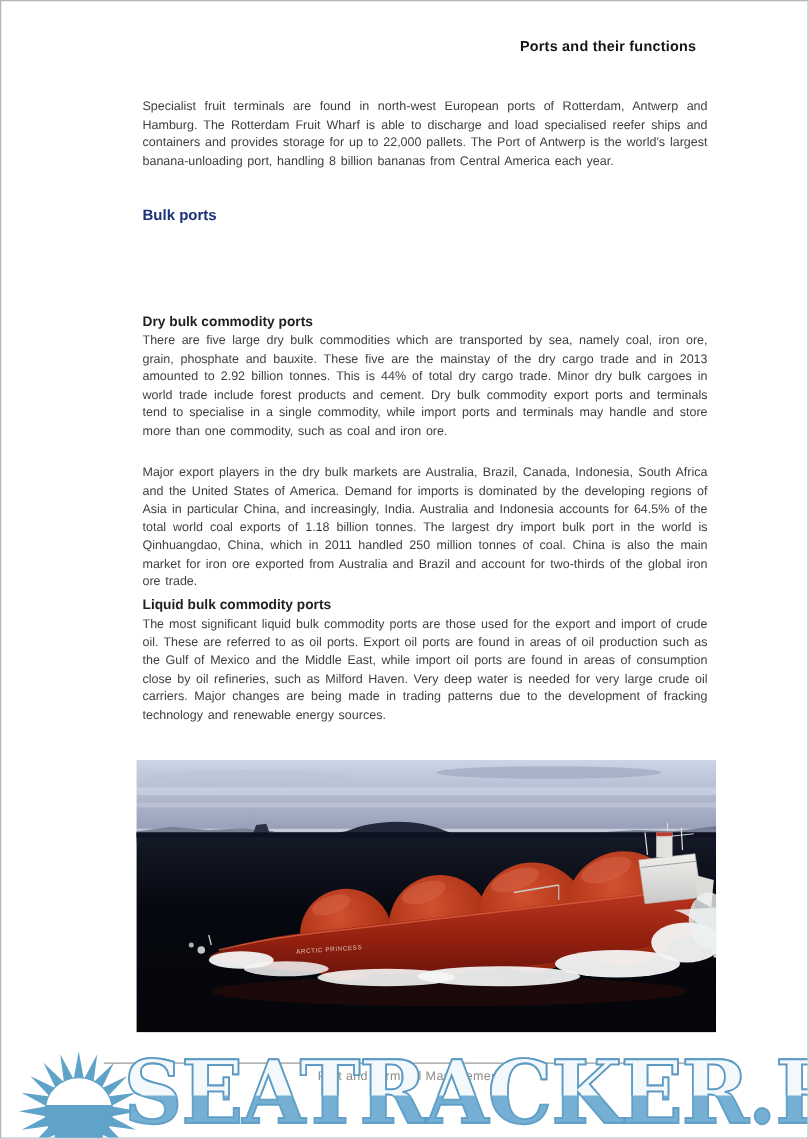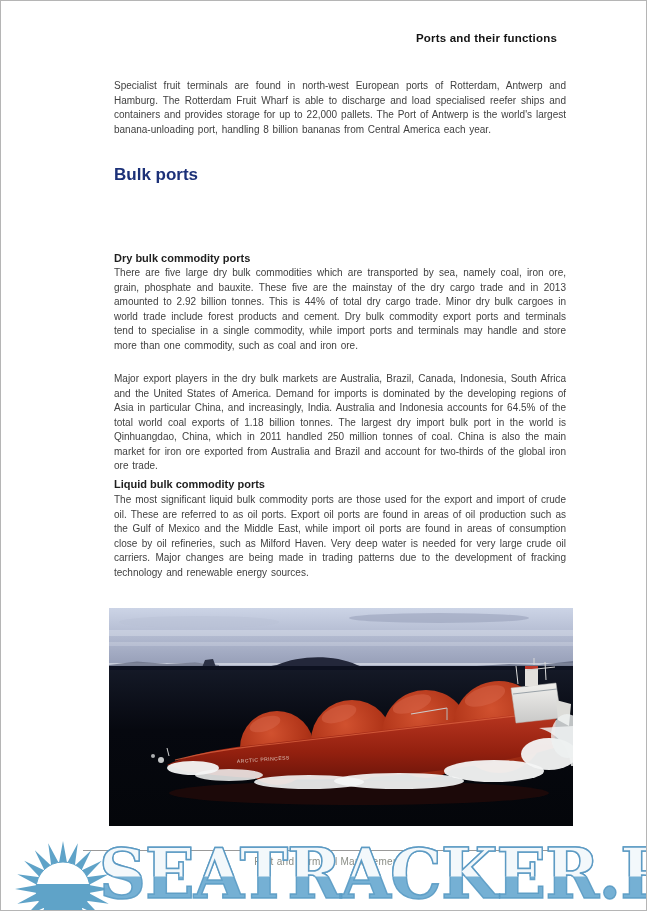--- a/index.html
+++ b/index.html
@@ -18,21 +18,21 @@
     font-size:10px; line-height:14.5px; color:#3f3f3f;
     text-align:justify; word-spacing:1px;
   }
   .p1{top:78px;}
   .p2{top:194px;}
   .p3{top:265px;}
   .p4{top:371px;}
   .p5{top:492px;}
   .section-heading{
     position:absolute; left:113px; top:164px; margin:0;
-    font-size:17px; font-weight:bold; color:#1c3178;
+    font-size:12px; font-weight:bold; color:#1c3178;
   }
   .sub-heading{
     position:absolute; left:113px; margin:0;
     font-size:11px; font-weight:bold; color:#1f1f1f;
   }
   .h-dry{top:251px;}
   .h-liquid{top:477px;}
   .photo{
     position:absolute; left:108px; top:607px; width:464px; height:218px; margin:0;
     overflow:hidden;

